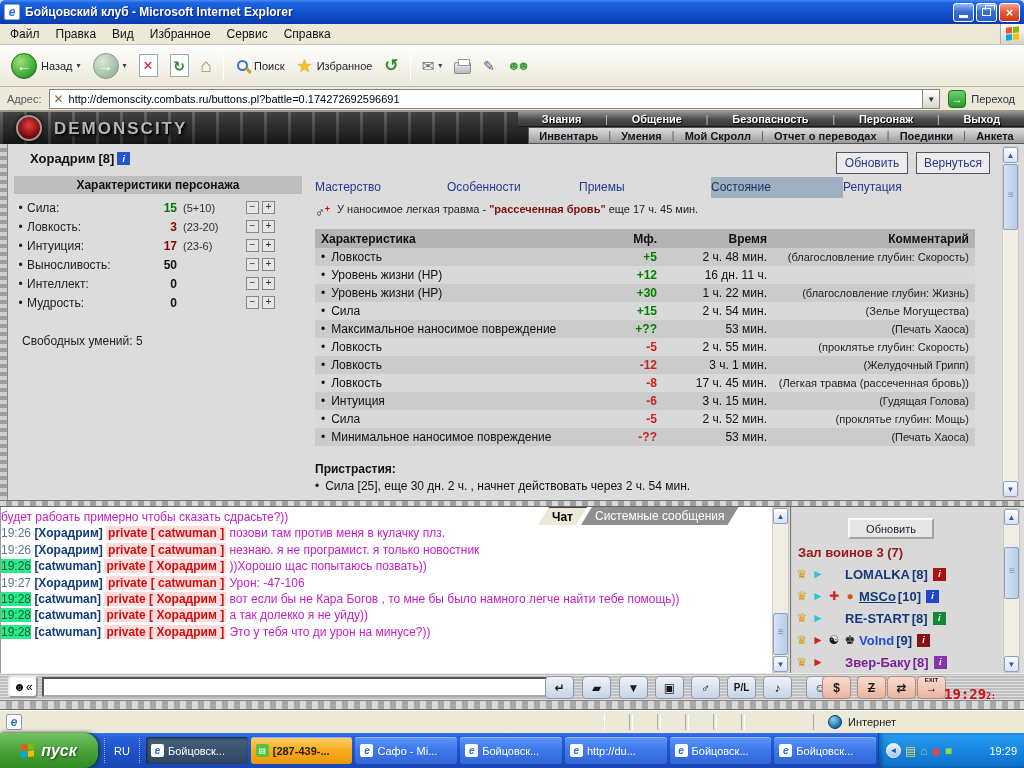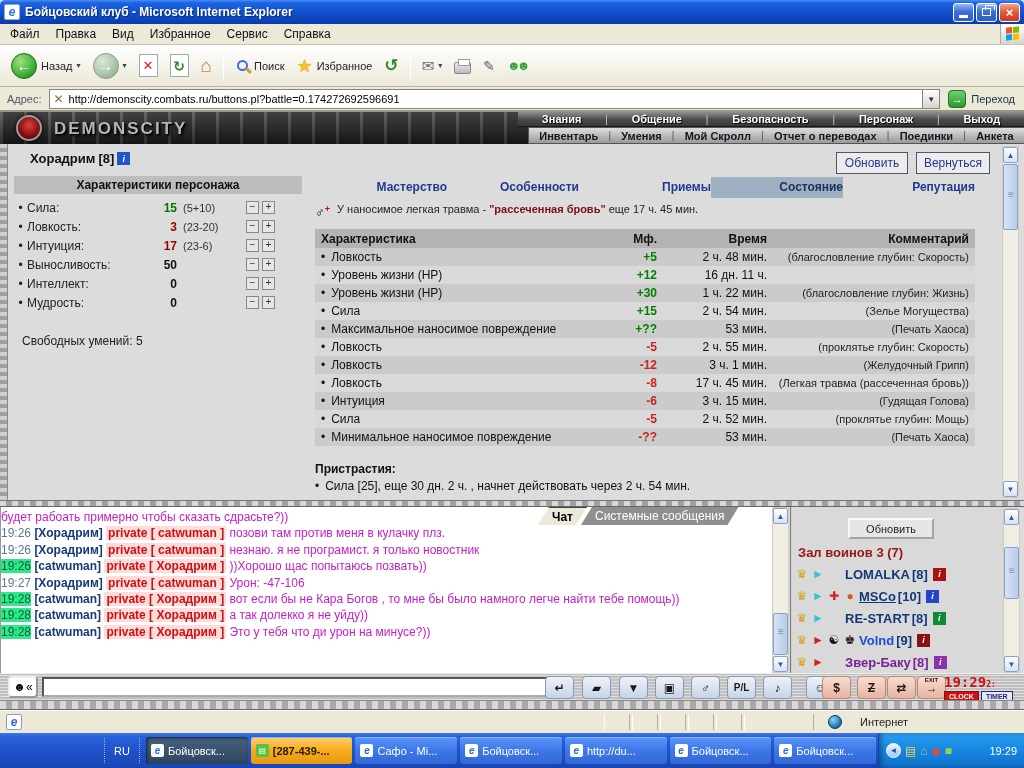--- a/index.html
+++ b/index.html
@@ -78,21 +78,21 @@
 .stat-label{width:116px}
 .stat-value{width:34px;text-align:right;font-weight:bold}
 .stat-extra{width:66px;padding-left:6px;color:#333;font-size:11px}
 .stat-btn{width:13px;height:13px;border:1px solid #888;background:#e6e6e6;font-size:10px;line-height:10px;text-align:center;margin-left:3px;color:#333}
 .save-row{display:flex;align-items:center;margin-top:8px}
 .save-btn{width:86px;height:22px;background:#e4e4e4;border:2px outset #fdfdfd;color:#9a9a9a;font-size:11px}
 .chk{width:17px;height:17px;background:#fff;border:2px inset #cfcfcf;margin-left:12px}
 .free-skills{margin-top:22px;font-size:12px;color:#222;padding-left:8px}
 
 .gtabs{position:absolute;left:315px;top:33px;width:660px;height:21px;display:flex}
-.gtab{flex:1;text-align:right;font-weight:bold;font-size:12px;color:#203a8f;padding-top:3px}
+.gtab{flex:1;text-align:left;font-weight:normal;font-size:12px;color:#203a8f;padding-top:3px}
 .gtab.active{background:#9fb0c2;color:#18305f}
 .injury{position:absolute;left:315px;top:59px;width:660px;display:flex;align-items:flex-start;gap:7px;font-size:11px;color:#222}
 .injury-glyph{font-size:13px;color:#111;line-height:12px}
 .injury-glyph sup{color:#d00;font-size:9px;font-weight:bold}
 .injury b{color:#7a1010}
 
 .etable{position:absolute;left:315px;top:85px;width:660px;font-size:12px;color:#111}
 .ehead,.erow{display:grid;grid-template-columns:300px 42px 114px 204px;align-items:center;height:18px}
 .ehead{height:19px;background:#b3b3b3;font-weight:bold}
 .cell-name{display:flex;gap:6px;padding-left:6px;white-space:nowrap;overflow:hidden}
@@ -138,33 +138,33 @@
 .plevel{font-weight:bold}
 .pinfo{width:13px;height:13px;margin-left:3px;color:#fff;font-size:9px;font-weight:bold;font-style:italic;display:inline-flex;align-items:center;justify-content:center}
 
 
 .composer{position:absolute;left:0;top:673px;width:1024px;height:27px;background-color:#cccccc;background-image:repeating-linear-gradient(0deg,#dedede 0 1px,#bfbfbf 1px 3px);border-top:1px solid #eee}
 .face-btn{position:absolute;left:8px;top:2px;width:30px;height:22px;background:#fff;border:2px outset #eee;border-radius:4px;font-size:12px;text-align:center;line-height:18px}
 .chat-input{position:absolute;left:42px;top:3px;width:512px;height:20px;border:2px inset #aaa;background:#fff}
 .cbtn{position:absolute;top:2px;width:29px;height:23px;border-radius:4px;background:linear-gradient(#eef2f8,#c8d4e4);border:1px solid #8a98b8;font-size:12px;display:flex;align-items:center;justify-content:center;color:#1a1a1a;font-weight:bold}
 .cbtn.pink{background:linear-gradient(#f8dcd0,#e8b4a0);border-color:#b8897a}
 .cbtn .exit-word{position:absolute;top:0;left:0;right:0;font-size:6px;text-align:center;font-weight:bold}
-.clockbox{position:absolute;left:944px;top:2px;width:78px;height:18px}
+.clockbox{position:absolute;left:944px;top:14px;width:78px;height:18px}
 .clock-digits{color:#d01010;font-family:"DejaVu Sans Mono",monospace;font-weight:bold;font-size:14px;line-height:13px;letter-spacing:0}
 .clock-digits small{font-size:8px}
 .clock-tags{display:flex;gap:2px;margin-top:0}
 .tag-clock{background:#d01010;color:#fff;font-size:7px;font-weight:bold;padding:1px 4px;border:1px solid #801010}
 .tag-timer{background:#e8e8f4;color:#202a7a;font-size:7px;font-weight:bold;padding:1px 4px;border:1px solid #202a7a}
 .frame-bottom{position:absolute;left:0;top:700px;width:1024px;height:10px;background:repeating-linear-gradient(90deg,#d8d8d8 0 6px,#a8a8a8 6px 12px);border-top:1px solid #888;border-bottom:1px solid #666}
 
 
 .statusbar{position:absolute;left:0;top:710px;width:1024px;height:23px;background:#ece9d8;border-top:1px solid #fff;display:flex;align-items:center;padding:0 6px;font-size:11px;color:#222}
 .seg{width:26px;height:16px;border-left:1px solid #fff;border-right:1px solid #b0aca0;margin-left:2px}
 .segs{margin-left:auto;display:flex;align-items:center}
-.zone{display:flex;align-items:center;gap:18px;width:190px;margin-left:14px}
+.zone{display:flex;align-items:center;gap:6px;width:190px;margin-left:14px}
 .globe{width:14px;height:14px;border-radius:50%;background:radial-gradient(circle at 35% 30%,#8ad8f0,#2a7ac0 60%,#134a80);border:1px solid #0a3a60}
 
 .taskbar{position:absolute;left:0;top:733px;width:1024px;height:35px;background:linear-gradient(180deg,#3a77ef 0%,#2a61dd 10%,#1f50c8 55%,#1a46b4 100%)}
 .start{position:absolute;left:0;top:0;width:98px;height:35px;border-radius:0 14px 14px 0;background:linear-gradient(180deg,#73c163 0%,#4da73c 45%,#2f8a22 100%);display:flex;align-items:center;justify-content:center;gap:6px;box-shadow:1px 0 4px #08300a}
 .start-label{color:#fff;font-weight:bold;font-style:italic;font-size:16px;text-shadow:1px 1px 2px #1a4a12}
 .lang{position:absolute;left:104px;top:5px;width:36px;height:25px;color:#fff;font-size:11px;display:flex;align-items:center;justify-content:center;border-left:1px dotted #9ab4f4;border-right:1px dotted #9ab4f4}
 .tasks{position:absolute;left:146px;top:4px;width:730px;height:27px;display:flex;gap:3px}
 .task{flex:1;max-width:103px;border-radius:3px;display:flex;align-items:center;gap:4px;padding:0 5px;font-size:11px;color:#fff;background:linear-gradient(180deg,#5a95f8,#3e77e8 50%,#3268d8);box-shadow:inset 0 1px 0 #8ab4ff;overflow:hidden;white-space:nowrap}
 .task.active{background:linear-gradient(180deg,#46607e,#2e4660);box-shadow:inset 1px 1px 3px #12243a}
 .task.alert{background:linear-gradient(180deg,#ffcf6a,#f5a818 55%,#e89a10);color:#2a1a00;font-weight:bold}
@@ -602,20 +602,29 @@
         <span class="seg"></span>
         <span class="seg" style="width:70px"></span>
     </span>
     <span class="zone">
       <span class="globe"></span>
       <span>Интернет</span>
     </span>
   </div>
 
   <div class="taskbar">
+    <div class="start">
+      <span class="flag">
+          <i></i>
+          <i></i>
+          <i></i>
+          <i></i>
+        </span>
+      <span class="start-label">пуск</span>
+    </div>
     <div class="lang">RU</div>
     <div class="tasks" id="tasks">
         <div class="task active">
           <span class="tico">e</span>
           <span>Бойцовск...</span>
         </div>
         <div class="task alert">
           <span class="tico icq">▤</span>
           <span>[287-439-...</span>
         </div>

